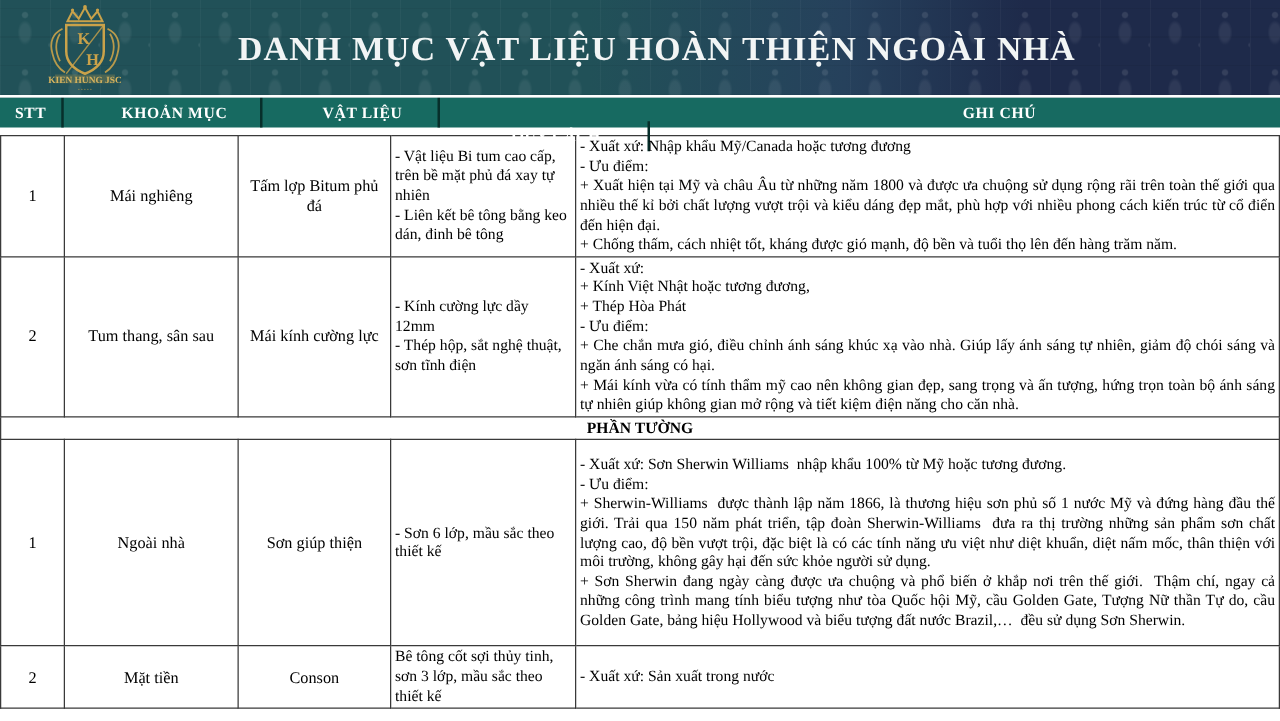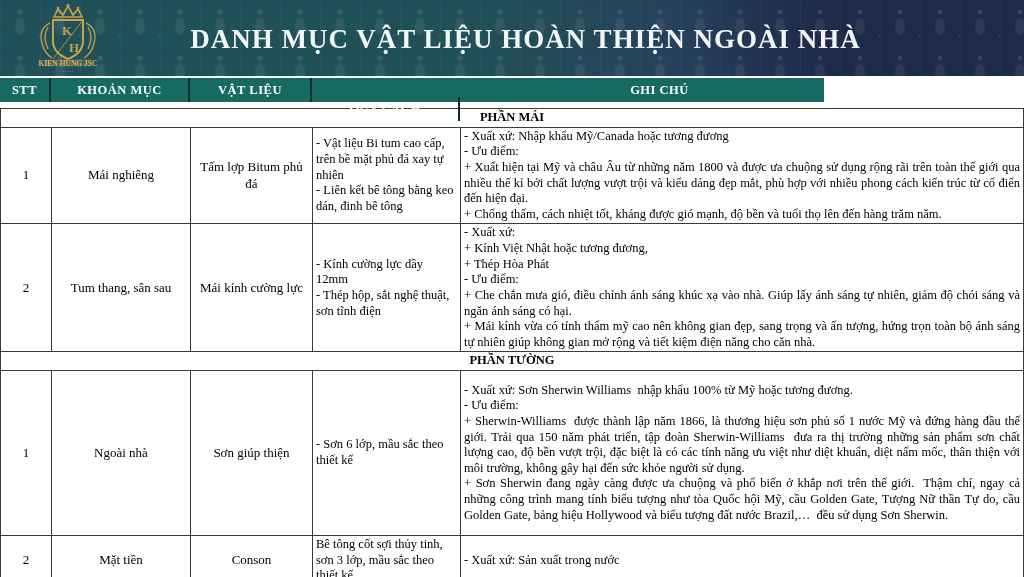--- a/index.html
+++ b/index.html
@@ -22,23 +22,24 @@
   }
   .banner-title{
     position:absolute; left:0; right:0; top:24px;
     text-align:center; color:#f2f5f5; font-weight:bold;
     font-size:27px; letter-spacing:1px;margin-left:27px;
   }
   .logo{ position:absolute; left:22px; top:3px; width:92px; height:72px; }
 
   
   .thead{
-    display:flex; width:824px; height:24px; margin-top:0;
+    display:flex; width:1024px; height:24px; margin-top:0;
     background:#176a61; color:#fff; font-weight:bold; font-size:12.5px;
     letter-spacing:0.5px;
+    gap:20px;
   }
   .thead .th{
     display:flex; align-items:center; justify-content:center;
     border-right:2px solid #072f2b; height:100%;
   }
   .th.c1{width:51px;} .th.c2{width:139px;text-align:right;} .th.c3{width:122px;}
   .th.c4{width:148px;margin-top:19px;} .th.c5{flex:1; border-right:none;padding-left:35px;}
 
   
   table.main{
@@ -95,23 +96,20 @@
   <div class="th c1">STT</div>
   <div class="th c2">KHOẢN MỤC</div>
   <div class="th c3">VẬT LIỆU</div>
   <div class="th c4">QUY CÁCH</div>
   <div class="th c5">GHI CHÚ</div>
 </div>
 
 <table class="main">
 
   <tbody>
-      <tr>
-    <td class="section" colspan="5">PHẦN MÁI</td>
-  </tr>
   <tr class="r-mai">
     <td class="stt">1</td>
     <td class="khoan">Mái nghiêng</td>
     <td class="vl">Tấm lợp Bitum phủ đá</td>
     <td class="qc">- Vật liệu Bi tum cao cấp, trên bề mặt phủ đá xay tự nhiên
 - Liên kết bê tông bằng keo dán, đinh bê tông</td>
     <td class="gc">- Xuất xứ: Nhập khẩu Mỹ/Canada hoặc tương đương
 - Ưu điểm:
 + Xuất hiện tại Mỹ và châu Âu từ những năm 1800 và được ưa chuộng sử dụng rộng rãi trên toàn thế giới qua nhiều thế kỉ bởi chất lượng vượt trội và kiểu dáng đẹp mắt, phù hợp với nhiều phong cách kiến trúc từ cổ điển đến hiện đại.
 + Chống thấm, cách nhiệt tốt, kháng được gió mạnh, độ bền và tuổi thọ lên đến hàng trăm năm.</td>

